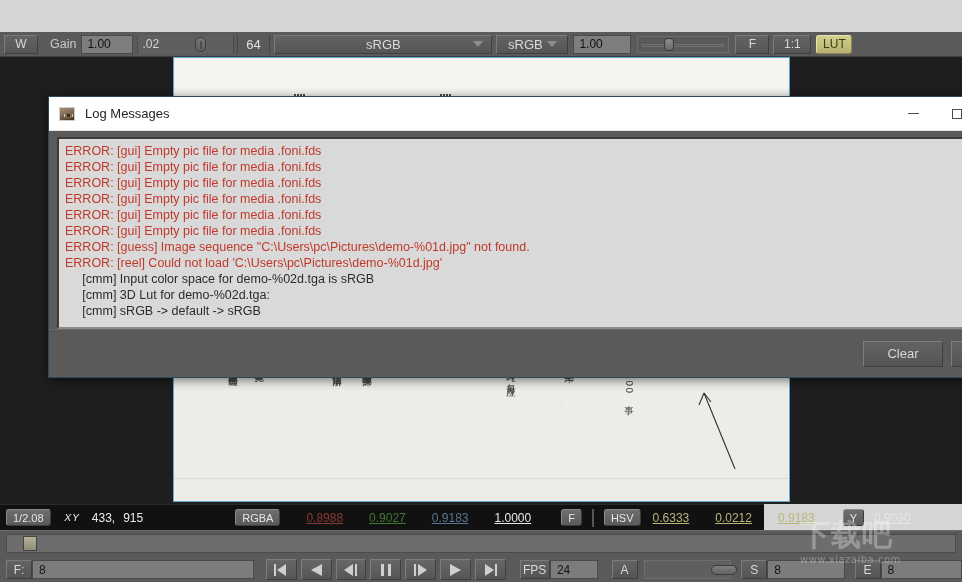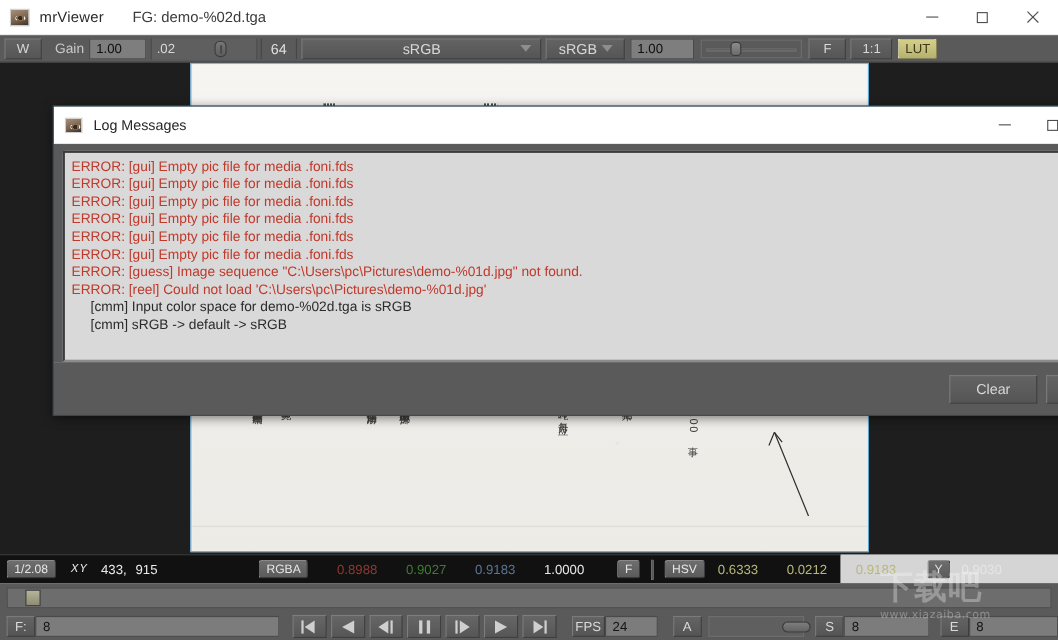--- a/index.html
+++ b/index.html
@@ -205,21 +205,21 @@
   .sb-pill {
     height: 17px; padding: 0 6px; margin-left: 6px;
     background: linear-gradient(#6e6e6e,#5a5a5a);
     border: 1px solid #8a8a8a; border-right-color:#3c3c3c; border-bottom-color:#3c3c3c;
     border-radius: 3px;
     color: #e6e6e6; font-size: 11px;
     display: flex; align-items: center; justify-content: center;
   }
   .sb-xy { font-family: "Liberation Mono", monospace; font-size:11px; color:#e8e8e8; margin-left: 14px; letter-spacing:1px;font-style:italic;}
   .sb-coord { font-family:"Liberation Sans",sans-serif; font-size:12px; color:#ececec; margin-left:12px;}
-  .sb-val { font-size: 12px; margin-left: 26px; }
+  .sb-val { font-size: 12px; margin-left: 26px; text-decoration: underline; }
   .sb-swatch {
     width: 38px; height: 18px; margin-left: 10px;
     background: #eeeeee; border: 1px solid #555;
   }
 
   
   .transport {
     position: absolute; left: 0; top: 530px; width: 962px; height: 52px;
     background: #5a5a5a;
     border-top: 1px solid #6d6d6d;
@@ -338,36 +338,20 @@
     color: #d8d8d8; font-size: 13px;
     display:flex; align-items:center; justify-content:center;
   }
   .log-btn.clipped { min-width: 80px; margin-right: -58px; }
 </style>
 </head>
 <body>
 
 <div id="app">
 
-  <div class="titlebar">
-    <div class="app-icon"></div>
-    <div class="win-title">mrViewer</div>
-    <div class="win-sub">FG: demo-%02d.tga</div>
-    <div class="win-ctl-group">
-      <div class="win-ctl">
-          <span class="glyph-min"></span>
-        </div>
-      <div class="win-ctl">
-          <span class="glyph-max"></span>
-        </div>
-      <div class="win-ctl">
-          <span class="glyph-close"></span>
-        </div>
-    </div>
-  </div>
 
   <div class="toolbar">
     <div class="tb-btn" style="width:34px">W</div>
     <div class="tb-label">Gain</div>
     <div class="tb-field" style="width:52px">1.00</div>
     <div class="tb-slider" style="width:97px">
       <span class="minlab">.02</span>
       <span class="track">
         <span class="knob" style="left:32px"></span>
       </span>
@@ -504,20 +488,21 @@
       <div class="log-area" id="log-area">
           <div class="log-line err">ERROR: [gui] Empty pic file for media .foni.fds</div>
           <div class="log-line err">ERROR: [gui] Empty pic file for media .foni.fds</div>
           <div class="log-line err">ERROR: [gui] Empty pic file for media .foni.fds</div>
           <div class="log-line err">ERROR: [gui] Empty pic file for media .foni.fds</div>
           <div class="log-line err">ERROR: [gui] Empty pic file for media .foni.fds</div>
           <div class="log-line err">ERROR: [gui] Empty pic file for media .foni.fds</div>
           <div class="log-line err">ERROR: [guess] Image sequence "C:\Users\pc\Pictures\demo-%01d.jpg" not found.</div>
           <div class="log-line err">ERROR: [reel] Could not load 'C:\Users\pc\Pictures\demo-%01d.jpg'</div>
           <div class="log-line info">     [cmm] Input color space for demo-%02d.tga is sRGB</div>
+          <div class="log-line info">     [cmm] 3D Lut for demo-%02d.tga:</div>
           <div class="log-line info">     [cmm] sRGB -&gt; default -&gt; sRGB</div>
         </div>
       <div class="log-footer">
         <div class="log-btn">Clear</div>
         <div class="log-btn clipped">S</div>
       </div>
     </div>
   </div>
 
 </div>

